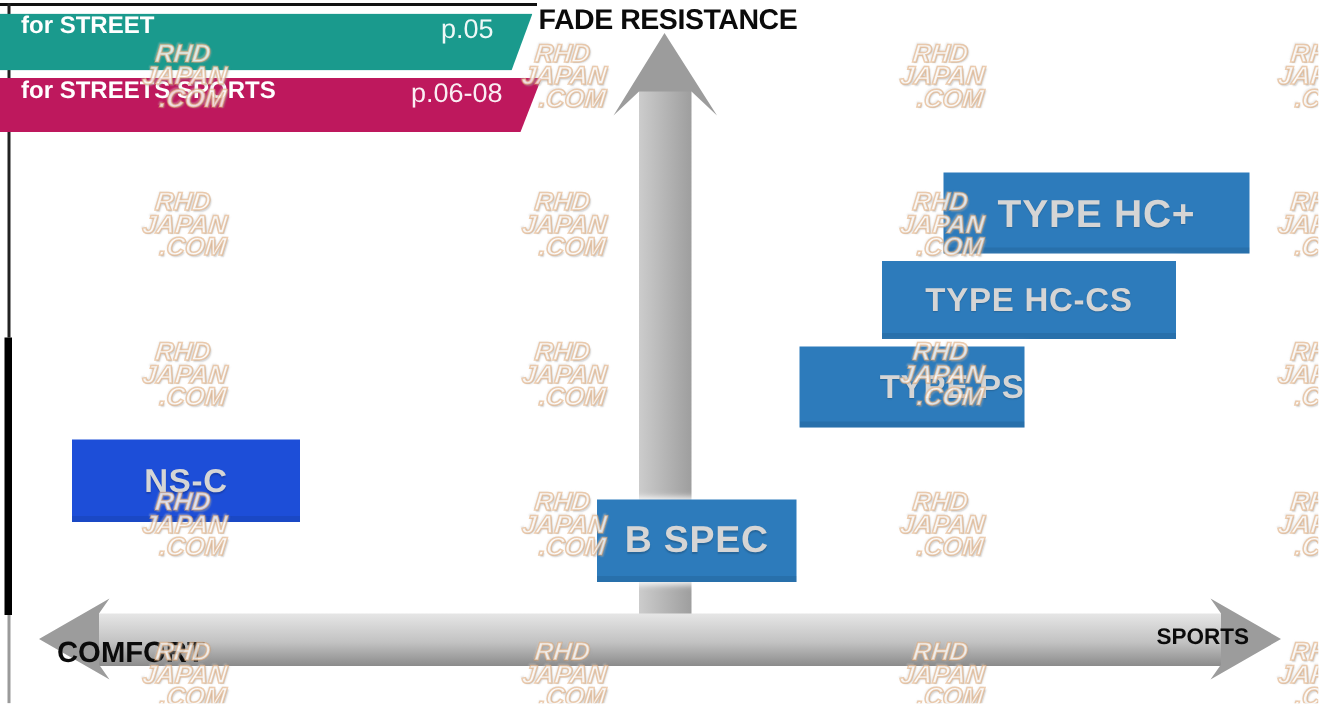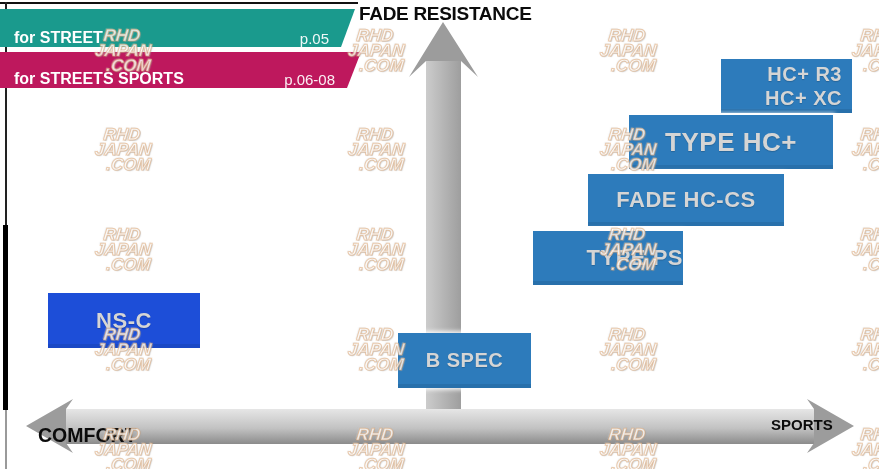--- a/index.html
+++ b/index.html
@@ -17,42 +17,42 @@
   #arrows{position:absolute;left:0;top:0;z-index:2;}
 
   
   .axis-label{position:absolute;color:#0b0b0b;font-weight:bold;z-index:6;white-space:nowrap;}
   .fade-label{left:359px;top:3px;font-size:19px;letter-spacing:-0.3px;}
   .comfort-label{left:38px;top:412px;font-size:19.5px;margin-top:12px;}
   .sports-label{left:771px;top:416px;font-size:15px;}
 
   
   .banner{
-    position:absolute;left:0;display:flex;align-items:flex-end;justify-content:space-between;
+    position:absolute;left:0;display:flex;align-items:flex-start;justify-content:space-between;
     box-sizing:border-box;padding:0 26px 0 14px;z-index:5;
     clip-path:polygon(0 0,100% 0,calc(100% - 14px) 100%,0 100%);
     color:#fff;white-space:nowrap;
   }
   .banner .banner-label{font-size:16px;font-weight:bold;}
-  .banner .banner-page{font-size:15px;font-weight:400;opacity:0.93;}
+  .banner .banner-page{font-size:18px;font-weight:400;opacity:0.93;}
   .banner-street{top:9px;width:355px;height:38px;background:#1a9a8d;}
   .banner-sports{top:52px;width:361px;height:36px;background:#be185d;}
 
   
   .box{
     position:absolute;display:flex;align-items:center;justify-content:center;z-index:10;
     background:#2d7bbb;color:#d5d5d5;font-weight:bold;letter-spacing:0.5px;white-space:nowrap;
     box-shadow:0 0 4px 2px rgba(255,255,255,0.85), inset 0 -4px 0 rgba(10,40,70,0.13);
     text-shadow:0 1px 1px rgba(0,0,0,0.18);box-sizing:border-box;
   }
   .box-hcr3{left:721px;top:59px;width:131px;height:54px;flex-direction:column;align-items:flex-end;padding-right:10px;font-size:20px;line-height:24px;}
   .box-typehcplus{left:629px;top:115px;width:204px;height:54px;font-size:26px;}
   .box-typehccs{left:588px;top:174px;width:196px;height:52px;font-size:22px;}
   .box-typeps{left:533px;top:231px;width:150px;height:54px;font-size:22px;justify-content:flex-end;}
-  .box-bspec{left:398px;top:333px;width:133px;height:55px;font-size:20px;}
+  .box-bspec{left:398px;top:333px;width:133px;height:55px;font-size:25px;}
   .box-nsc{left:48px;top:293px;width:152px;height:55px;font-size:22px;background:#1d4ed8;}
 
   
   #wm-layer{position:absolute;left:0;top:0;width:100%;height:100%;z-index:40;pointer-events:none;}
   .wm-cell{
     position:absolute;font-style:italic;font-weight:bold;font-size:17px;line-height:15px;
     transform:skewX(-6deg);white-space:nowrap;
   }
   .wm-line{
     color:rgba(255,255,255,0.78);
@@ -102,29 +102,25 @@
 
   <div class="banner banner-street">
     <span class="banner-label">for STREET</span>
     <span class="banner-page">p.05</span>
   </div>
   <div class="banner banner-sports">
     <span class="banner-label">for STREETS SPORTS</span>
     <span class="banner-page">p.06-08</span>
   </div>
 
-  <div class="box box-hcr3">
-    <span>HC+ R3</span>
-    <span>HC+ XC</span>
-  </div>
   <div class="box box-typehcplus">
     <span>TYPE HC+</span>
   </div>
   <div class="box box-typehccs">
-    <span>FADE HC-CS</span>
+    <span>TYPE HC-CS</span>
   </div>
   <div class="box box-typeps">
     <span>TYPE PS</span>
   </div>
   <div class="box box-bspec">
     <span>B SPEC</span>
   </div>
   <div class="box box-nsc">
     <span>NS-C</span>
   </div>

